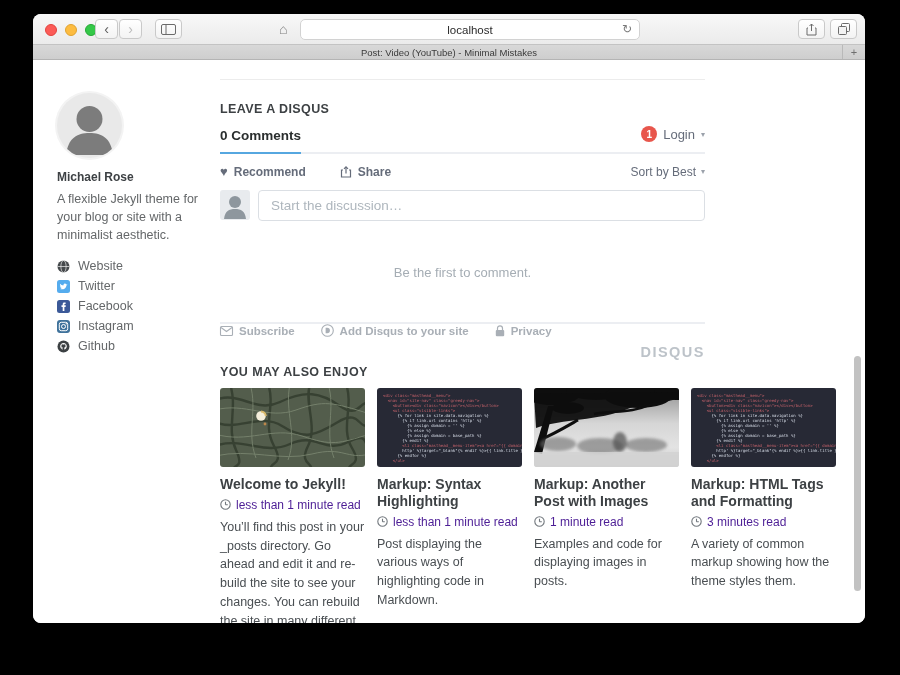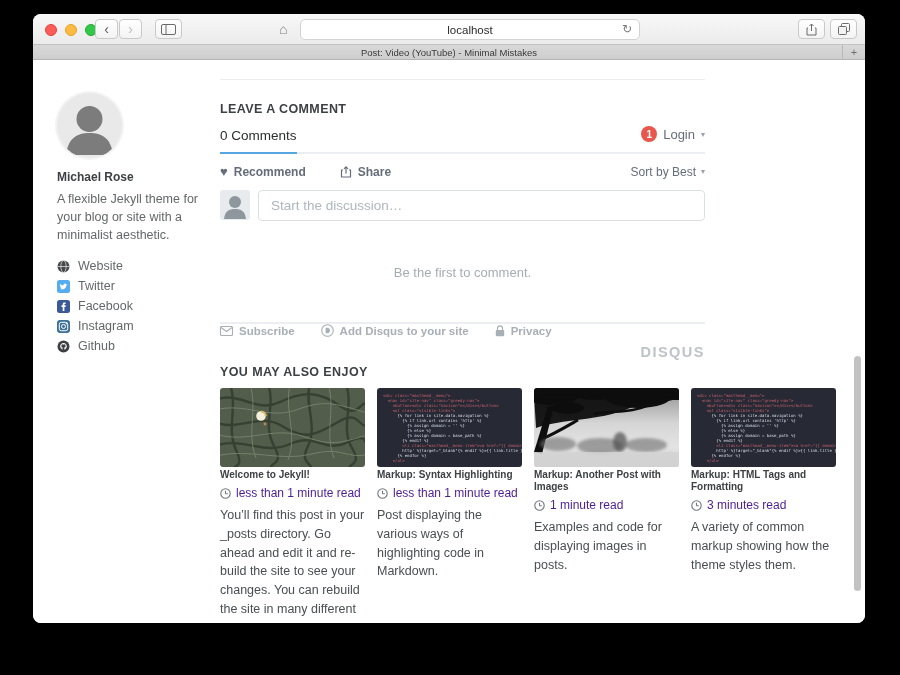--- a/index.html
+++ b/index.html
@@ -35,21 +35,21 @@
   .avatar { width:65px; height:65px; border-radius:50%; background:#e9e9e9; box-shadow:0 0 0 2px #f3f3f3; overflow:hidden; }
   .author-name { margin-top:12px; font-size:12px; font-weight:bold; color:#3d4144; }
   .author-bio { margin-top:6px; font-size:12.5px; line-height:1.45; color:#646769; }
   .side-links { margin-top:15px; }
   .side-link { display:flex; align-items:center; gap:8px; height:14px; margin-bottom:6px; font-size:12.5px; color:#646769; cursor:pointer; }
 
   
   .disq { position:absolute; left:187px; top:18px; width:485px; border-top:1px solid #ececec; font-size:13px; color:#656c7a; }
   .d-head { margin-top:22px; font-size:12.5px; font-weight:bold; letter-spacing:.4px; color:#3d4144; }
   .d-tabs { margin-top:12px; display:flex; align-items:flex-end; border-bottom:2px solid #eceef2; position:relative; }
-  .d-tab { font-size:13.5px; font-weight:normal; padding-bottom:9px; margin-right:28px; cursor:pointer; }
+  .d-tab { font-size:13.5px; font-weight:bold; padding-bottom:9px; margin-right:28px; cursor:pointer; }
   .d-tab.active { color:#2a2e2e; border-bottom:2px solid #56a7e0; margin-bottom:-2px; }
   .d-tab.community { color:#5e7c96; }
   .d-login { position:absolute; right:0; top:-2px; display:flex; align-items:center; gap:6px; cursor:pointer; }
   .d-badge { width:16px; height:16px; border-radius:50%; background:#e8564c; color:#fff; font-size:10px; font-weight:bold; display:flex; align-items:center; justify-content:center; }
   .d-login-label { font-size:13px; color:#656c7a; }
   .d-caret { font-size:8px; color:#9ba1ab; }
   .d-actions { margin-top:10px; display:flex; align-items:center; font-size:12px; font-weight:bold; color:#656c7a; position:relative; height:15px; }
   .d-act { display:flex; align-items:center; gap:6px; margin-right:34px; cursor:pointer; }
   .d-sort { position:absolute; right:0; font-weight:normal; font-size:12px; color:#656c7a; display:flex; gap:5px; align-items:center; cursor:pointer; }
   .d-form { margin-top:11px; display:flex; gap:8px; }
@@ -63,21 +63,21 @@
 
   
   .related { position:absolute; left:187px; top:304px; width:616px; }
   .r-head { font-size:12.5px; font-weight:bold; letter-spacing:.4px; color:#3d4144; }
   .r-cards { margin-top:9px; display:flex; gap:12px; }
   .r-card { flex:0 0 145px; width:145px; }
   .r-thumb { width:145px; height:79px; border-radius:3px; overflow:hidden; position:relative; cursor:pointer; }
   .r-thumb svg { display:block; }
   .code-thumb { background:#272935; padding:5px 6px; height:79px; border-radius:3px; overflow:hidden; cursor:pointer; }
   .code-thumb div { font-family:"DejaVu Sans Mono",monospace; font-size:4px; line-height:5px; white-space:pre; }
-  .r-title { margin-top:2px; font-size:10px; line-height:1.2; font-weight:bold; color:#3d4144; cursor:pointer; }
+  .r-title { margin-top:9px; font-size:14px; line-height:1.2; font-weight:bold; color:#3d4144; cursor:pointer; }
   .r-meta { margin-top:5px; display:flex; align-items:center; gap:5px; font-size:12px; color:#4c1d95; }
   .r-excerpt { margin-top:6px; font-size:12.5px; line-height:1.5; color:#494e52; }
 
   
   .scroll-thumb { position:absolute; right:4px; top:295px; width:7px; height:235px; border-radius:4px; background:#c2c2c2; }
 
   svg { overflow:visible; }
 </style>
 </head>
 <body>
@@ -172,21 +172,21 @@
           <svg width="13" height="13" viewBox="0 0 13 13">
             <circle cx="6.5" cy="6.5" r="6" fill="#3c4043"></circle>
             <path d="M6.5 3 C4.6 3 3.2 4.4 3.2 6.3 C3.2 7.8 4.1 9 5.4 9.5 C5.6 9.5 5.7 9.4 5.7 9.3 V8.6 C4.8 8.8 4.6 8.2 4.6 8.2 C4.4 7.8 4.2 7.7 4.2 7.7 C3.9 7.5 4.2 7.5 4.2 7.5 C4.6 7.5 4.8 7.9 4.8 7.9 C5.1 8.5 5.6 8.3 5.8 8.2 C5.8 8 5.9 7.8 6 7.7 C5.2 7.6 4.4 7.3 4.4 6 C4.4 5.6 4.5 5.3 4.7 5.1 C4.7 5 4.6 4.6 4.8 4.2 C4.8 4.2 5.1 4.1 5.8 4.5 C6.3 4.4 6.8 4.4 7.2 4.5 C7.9 4.1 8.2 4.2 8.2 4.2 C8.4 4.6 8.3 5 8.3 5.1 C8.5 5.3 8.6 5.6 8.6 6 C8.6 7.3 7.8 7.6 7 7.7 C7.2 7.8 7.3 8 7.3 8.3 V9.3 C7.3 9.4 7.4 9.5 7.6 9.5 C8.9 9 9.8 7.8 9.8 6.3 C9.8 4.4 8.4 3 6.5 3 Z" fill="#fff"></path>
           </svg>
           <span>Github</span>
         </div>
       </div>
     </div>
 
     <div class="disq">
-      <div class="d-head">LEAVE A COMMENT</div>
+      <div class="d-head">LEAVE A DISQUS</div>
 
       <div class="d-tabs">
         <div class="d-tab active">0 Comments</div>
         <div class="d-login">
           <span class="d-badge">1</span>
           <span class="d-login-label">Login</span>
           <span class="d-caret">▾</span>
         </div>
       </div>
 

